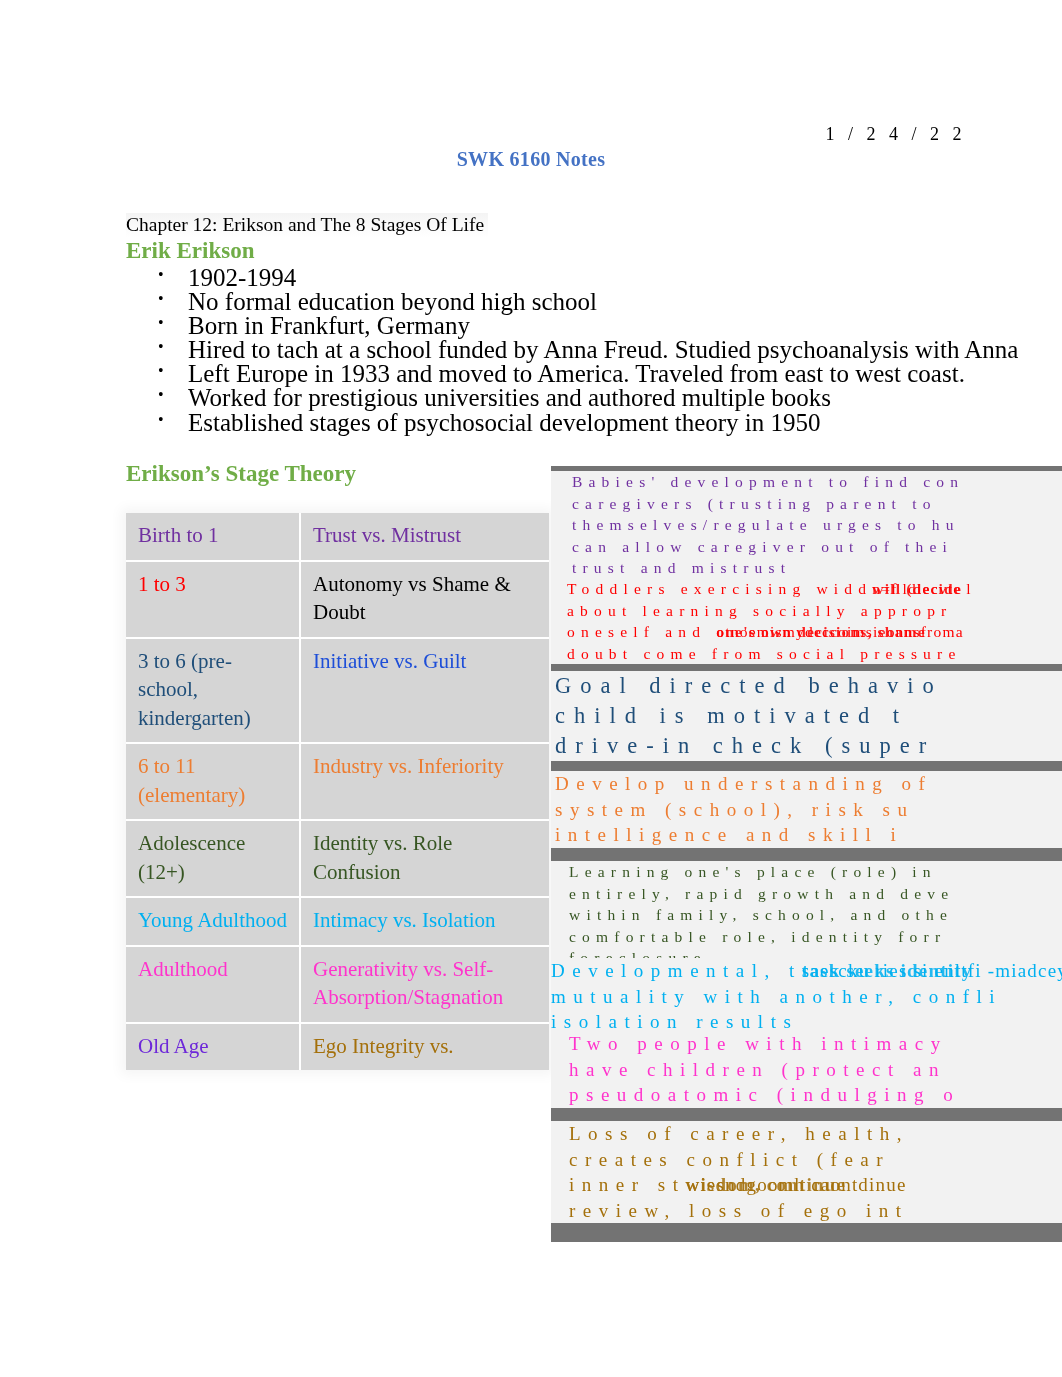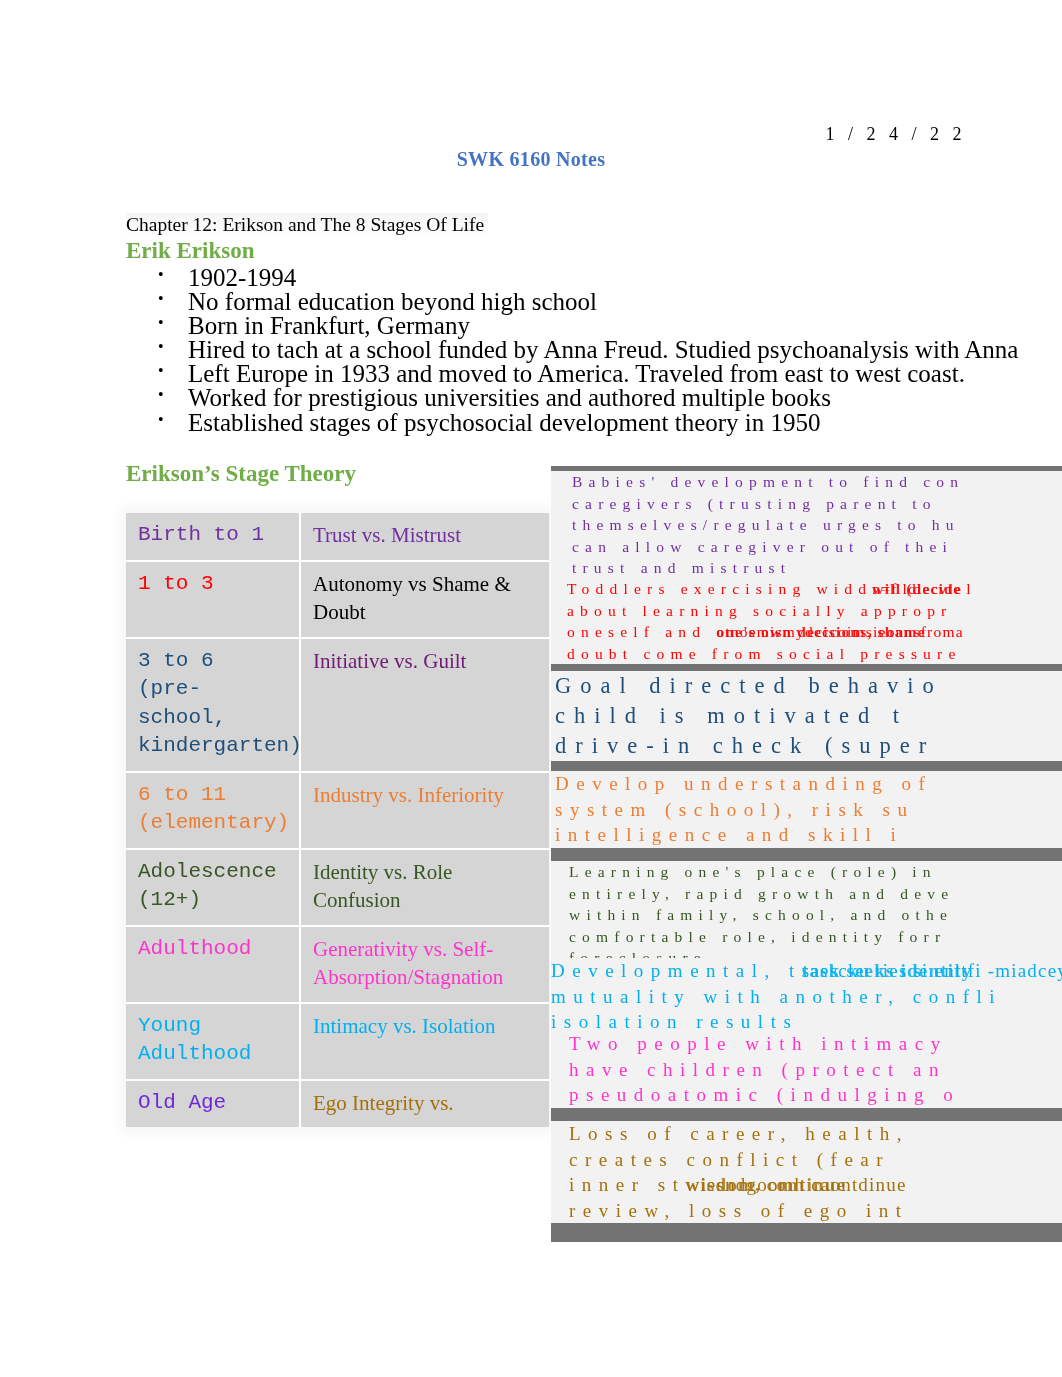--- a/index.html
+++ b/index.html
@@ -112,21 +112,21 @@
   .stage-table td {
     background: #d5d5d5;
     vertical-align: top;
     padding: 8px 10px 10px 12px;
     font-size: 21px;
     line-height: 28.5px;
     border: none;
     border-bottom: 2px solid #ffffff;
     border-right: 2px solid #ffffff;
   }
-  .stage-table td.col-age { width: 151px; font-family: Liberation Mono, monospace; }
+  .stage-table td.col-age { width: 151px; }
   .stage-table td.col-stage { width: 226px; border-right: none; }
   .stage-table tr:last-child td { border-bottom: none; }
 
   
   .desc-panel {
     position: absolute;
     left: 551px;
     top: 466px;
     width: 511px;
     height: 776px;
@@ -201,37 +201,37 @@
         <tr>
           <td class="col-age" style="color: rgb(112, 48, 160);">Birth to 1</td>
           <td class="col-stage" style="color: rgb(112, 48, 160);">Trust vs. Mistrust</td>
         </tr>
         <tr>
           <td class="col-age" style="color: rgb(255, 0, 0);">1 to 3</td>
           <td class="col-stage" style="color: #000000;">Autonomy vs Shame &amp; Doubt</td>
         </tr>
         <tr>
           <td class="col-age" style="color: rgb(31, 78, 121);">3 to 6 (pre-school, kindergarten)</td>
-          <td class="col-stage" style="color: #701a75;">Initiative vs. Guilt</td>
+          <td class="col-stage" style="color: #1d4ed8;">Initiative vs. Guilt</td>
         </tr>
         <tr>
           <td class="col-age" style="color: rgb(237, 125, 49);">6 to 11 (elementary)</td>
           <td class="col-stage" style="color: rgb(237, 125, 49);">Industry vs. Inferiority</td>
         </tr>
         <tr>
           <td class="col-age" style="color: rgb(55, 86, 35);">Adolescence (12+)</td>
           <td class="col-stage" style="color: rgb(55, 86, 35);">Identity vs. Role Confusion</td>
         </tr>
         <tr>
+          <td class="col-age" style="color: rgb(0, 176, 240);">Young Adulthood</td>
+          <td class="col-stage" style="color: rgb(0, 176, 240);">Intimacy vs. Isolation</td>
+        </tr>
+        <tr>
           <td class="col-age" style="color: rgb(255, 51, 204);">Adulthood</td>
           <td class="col-stage" style="color: rgb(255, 51, 204);">Generativity vs. Self-Absorption/Stagnation</td>
-        </tr>
-        <tr>
-          <td class="col-age" style="color: rgb(0, 176, 240);">Young Adulthood</td>
-          <td class="col-stage" style="color: rgb(0, 176, 240);">Intimacy vs. Isolation</td>
         </tr>
         <tr>
           <td class="col-age" style="color: #6d28d9;">Old Age</td>
           <td class="col-stage" style="color: rgb(164, 112, 11);">Ego Integrity vs.</td>
         </tr>
       </tbody>
   </table>
 
   <div class="desc-panel" id="desc-panel">
       <div class="desc-block" style="color: rgb(112, 48, 160); top: 5px; padding-left: 21px;"><span class="ln">Babies' development to find con</span><span class="ln">caregivers (trusting parent to</span><span class="ln">themselves/regulate urges to hu</span><span class="ln">can allow caregiver out of thei</span><span class="ln">trust and mistrust</span></div>

